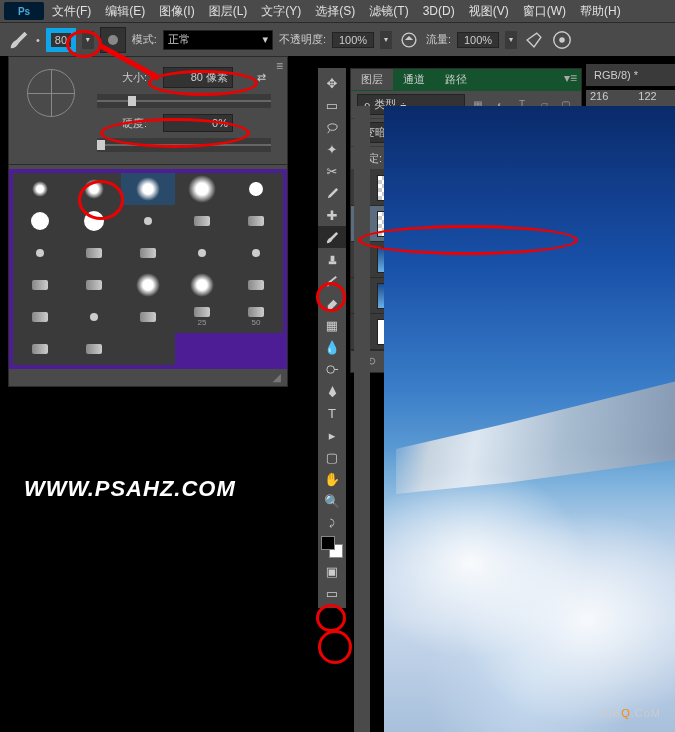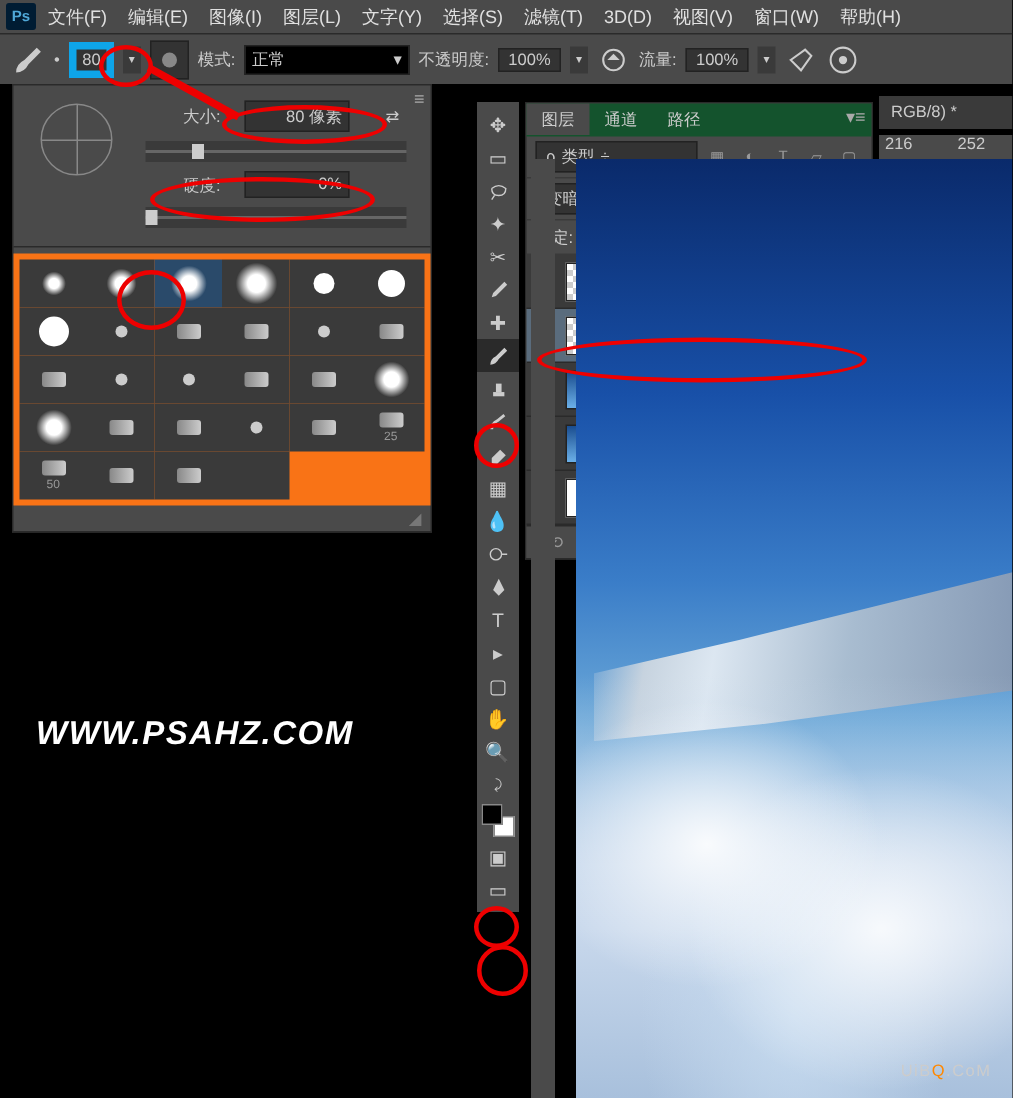--- a/index.html
+++ b/index.html
@@ -1,36 +1,36 @@
 <!DOCTYPE html>
 <html><head>
 <meta charset="utf-8">
 <style>
 *{margin:0;padding:0;box-sizing:border-box;font-family:"Microsoft YaHei",sans-serif;font-size:11px;color:#ccc;user-select:none}
 body{background:#000;width:675px;height:732px;position:relative;overflow:hidden}
 .menubar{background:#4a4a4a;height:22px;display:flex;align-items:center;padding:0 4px;gap:2px}
-.ps-logo{width:20px;height:18px;background:#001c33;color:#4fa8d8;font-weight:bold;font-size:10px;display:flex;align-items:center;justify-content:center;border-radius:2px}
+.ps-logo{width:40px;height:18px;background:#001c33;color:#4fa8d8;font-weight:bold;font-size:10px;display:flex;align-items:center;justify-content:center;border-radius:2px}
 .menu-item{padding:2px 6px;color:#e0e0e0;font-size:12px}
 .optbar{background:#4a4a4a;height:34px;display:flex;align-items:center;padding:0 8px;gap:6px;border-top:1px solid #2a2a2a}
 .tool-icon{width:22px;height:22px;display:flex;align-items:center;justify-content:center}
 .size-box{background:#333;border:5px solid #0ea5e9;padding:1px 4px;width:30px;text-align:center}
 .dropdown-arrow{width:12px;height:18px;background:#3a3a3a;display:flex;align-items:center;justify-content:center;font-size:8px}
 .brush-preview{width:26px;height:26px;background:#333;border:1px solid #222;display:flex;align-items:center;justify-content:center}
 .label{color:#ccc;font-size:11px}
 .select-box{background:#000000;border:1px solid #222;padding:2px 4px;width:110px;height:20px;display:flex;align-items:center;justify-content:space-between}
 .pct-box{background:#333;border:1px solid #222;padding:1px 4px;width:42px;text-align:center}
 .brush-panel{position:absolute;top:56px;left:8px;width:280px;background:#4a4a4a;border:1px solid #2a2a2a}
 .bp-row{display:flex;align-items:center;padding:4px 10px;gap:16px}
 .bp-label{width:50px;text-align:right;color:#ccc}
 .bp-input{background:#333;border:1px solid #222;padding:2px 4px;width:70px;text-align:right}
 .slider{flex:1;height:14px;position:relative;background:#3a3a3a;margin:2px 10px}
 .slider-track{position:absolute;top:6px;left:0;right:0;height:2px;background:#666}
 .slider-thumb{position:absolute;top:2px;width:8px;height:10px;background:#ccc}
 .bp-divider{height:1px;background:#2a2a2a;margin:4px 0}
-.brush-grid{display:grid;grid-template-columns:repeat(6,1fr);gap:0;padding:4px;background:#f97316}
+.brush-grid{display:grid;grid-template-columns:repeat(5,1fr);gap:0;padding:4px;background:#4c1d95}
 .brush-cell{height:32px;display:flex;flex-direction:column;align-items:center;justify-content:center;background:#3a3a3a}
 .brush-soft{width:24px;height:24px;border-radius:50%;background:radial-gradient(circle,#fff 0%,#fff 30%,transparent 70%)}
 .brush-hard{width:20px;height:20px;border-radius:50%;background:#fff}
 .brush-sm{width:8px;height:8px;background:#ccc;border-radius:50%}
 .brush-tip{width:16px;height:10px;background:linear-gradient(90deg,#888,#ccc);border-radius:2px}
 .brush-num{font-size:8px;color:#999;margin-top:1px}
 .angle-widget{width:48px;height:48px;border:1px solid #888;border-radius:50%;position:relative;margin:6px 12px}
 .angle-widget::before{content:"";position:absolute;top:50%;left:0;right:0;height:1px;background:#888}
 .angle-widget::after{content:"";position:absolute;left:50%;top:0;bottom:0;width:1px;background:#888}
 .toolbox{position:absolute;top:68px;left:318px;width:28px;background:#4a4a4a;display:flex;flex-direction:column;padding:4px 0}
@@ -392,21 +392,21 @@
     <span>▤</span>
     <span>🗑</span>
   </div>
 </div>
 
 <div class="doc-tab">
     <span>RGB/8) *</span>
   </div>
 <div class="ruler-h">
   <span>216</span>
-    <span>252</span>
+    <span>122</span>
 </div>
 <div class="canvas">
   <div class="ruler-v"></div>
   <div class="canvas-img">
     <div class="train"></div>
     <div class="clouds"></div>
     <div class="watermark"><span>UiB</span><span class="q">Q</span><span>.CoM</span></div>
   </div>
 </div>
 

